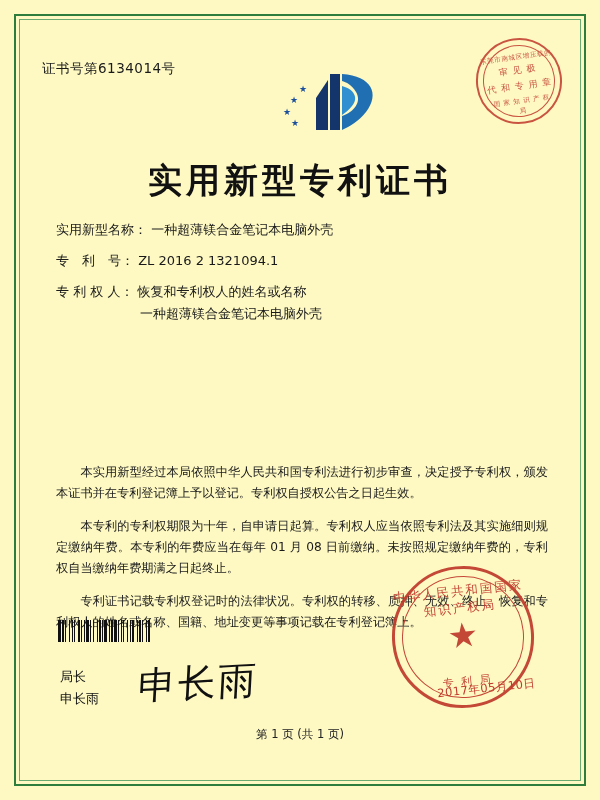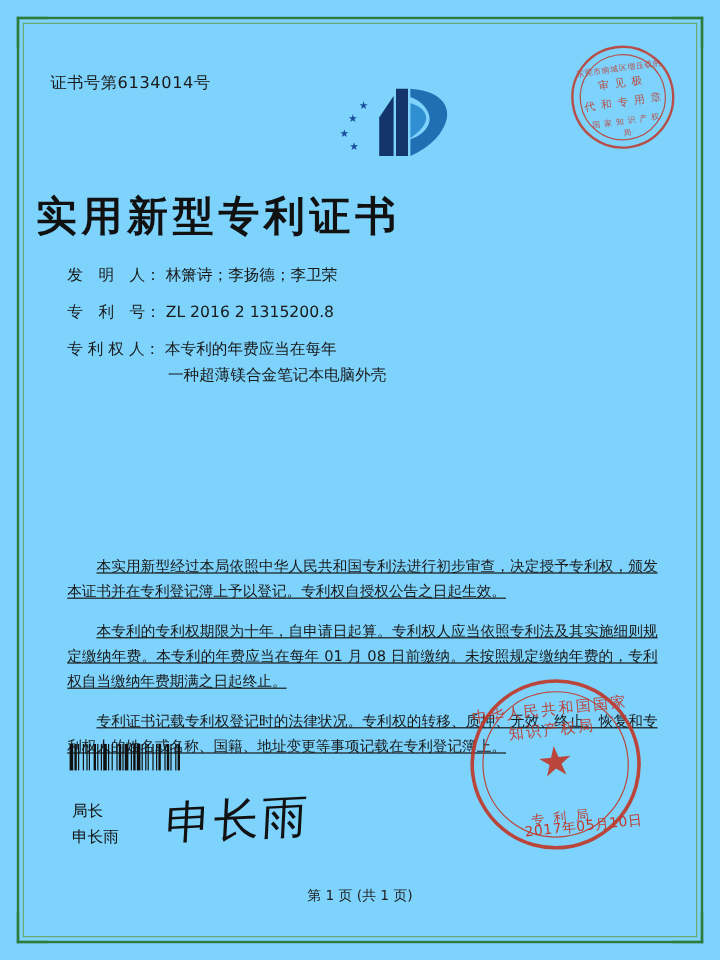--- a/index.html
+++ b/index.html
@@ -5,21 +5,21 @@
   * { box-sizing: border-box; }
   html, body {
     margin: 0; padding: 0;
     width: 600px; height: 800px;
     background: #ffffff;
     font-family: "DejaVu Sans", "Liberation Sans", sans-serif;
   }
   #cert {
     position: relative;
     width: 600px; height: 800px;
-    background: #7dd3fc;
+    background: #fef9c3;
     overflow: hidden;
   }
   
   .border-outer {
     position: absolute;
     left: 14px; top: 14px; right: 14px; bottom: 14px;
     border: 2px solid #2f7d3c;
   }
   .border-inner {
     position: absolute;
@@ -95,20 +95,21 @@
   }
   .logo .s1 { position: absolute; left: 17px; top: 0px; font-size: 9px; }
   .logo .s2 { position: absolute; left: 8px; top: 11px; font-size: 9px; }
   .logo .s3 { position: absolute; left: 1px; top: 23px; font-size: 9px; }
   .logo .s4 { position: absolute; left: 9px; top: 34px; font-size: 9px; }
 
   
   .title {
     position: absolute;
     left: 0; right: 0; top: 128px;
+    text-align: center;
     font-size: 34px;
     font-weight: bold;
     color: #111;
     letter-spacing: 4px;
     font-family: "DejaVu Sans", "Liberation Sans", sans-serif;
   }
 
   
   .fields {
     position: absolute;
@@ -130,21 +131,20 @@
     position: absolute;
     left: 26px; right: 22px; top: 420px;
   }
   .para {
     font-size: 12.2px;
     line-height: 1.72;
     color: #1a1a1a;
     text-align: justify;
     text-indent: 2em;
     margin-bottom: 2px;
-    text-decoration: underline;
   }
 
   
   .barcode {
     position: absolute;
     left: 28px; top: 590px;
     width: 172px; height: 22px;
   }
   .barcode i {
     position: absolute;
@@ -218,21 +218,21 @@
     right: 34px; bottom: 74px;
     font-size: 11.5px;
     color: #c0392b;
     transform: rotate(-6deg);
     letter-spacing: 0.5px;
   }
 
   
   .footer {
     position: absolute;
-    left: 0; right: 0; bottom: 16px;
+    left: 0; right: 0; bottom: 28px;
     text-align: center;
     font-size: 11.5px;
     color: #222;
   }
 </style>
 </head>
 <body>
 
 <div id="cert">
 
@@ -270,30 +270,30 @@
         <span class="s2">★</span>
         <span class="s3">★</span>
         <span class="s4">★</span>
       </div>
     </div>
 
     <div class="title">实用新型专利证书</div>
 
     <div class="fields">
       <div class="frow">
-        <span class="flabel">发　明　人：</span>
-        <span class="fval">林箫诗；李扬德；李卫荣</span>
+        <span class="flabel">实用新型名称：</span>
+        <span class="fval">一种超薄镁合金笔记本电脑外壳</span>
       </div>
       <div class="frow">
         <span class="flabel">专　利　号：</span>
-        <span class="fval">ZL 2016 2 1315200.8</span>
+        <span class="fval">ZL 2016 2 1321094.1</span>
       </div>
       <div class="frow">
         <span class="flabel">专 利 权 人：</span>
-        <span class="fval">本专利的年费应当在每年</span>
+        <span class="fval">恢复和专利权人的姓名或名称</span>
       </div>
       <div class="frow indent2">
         <span class="fval">一种超薄镁合金笔记本电脑外壳</span>
       </div>
     </div>
 
     <div class="paras">
       <p class="para">本实用新型经过本局依照中华人民共和国专利法进行初步审查，决定授予专利权，颁发本证书并在专利登记簿上予以登记。专利权自授权公告之日起生效。</p>
       <p class="para">本专利的专利权期限为十年，自申请日起算。专利权人应当依照专利法及其实施细则规定缴纳年费。本专利的年费应当在每年 01 月 08 日前缴纳。未按照规定缴纳年费的，专利权自当缴纳年费期满之日起终止。</p>
       <p class="para">专利证书记载专利权登记时的法律状况。专利权的转移、质押、无效、终止、恢复和专利权人的姓名或名称、国籍、地址变更等事项记载在专利登记簿上。</p>

